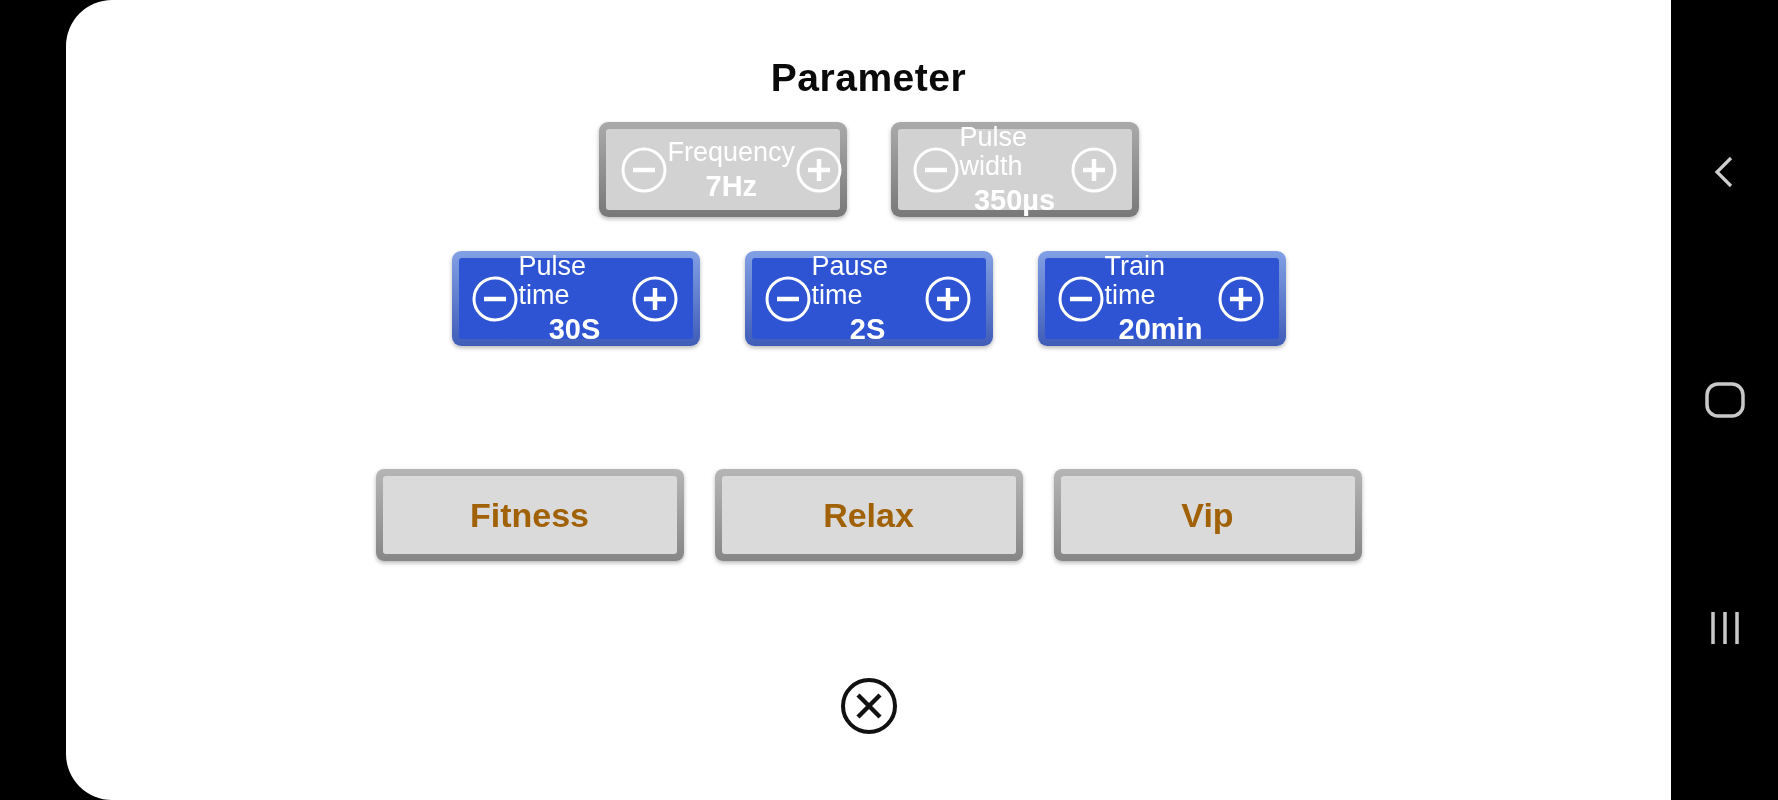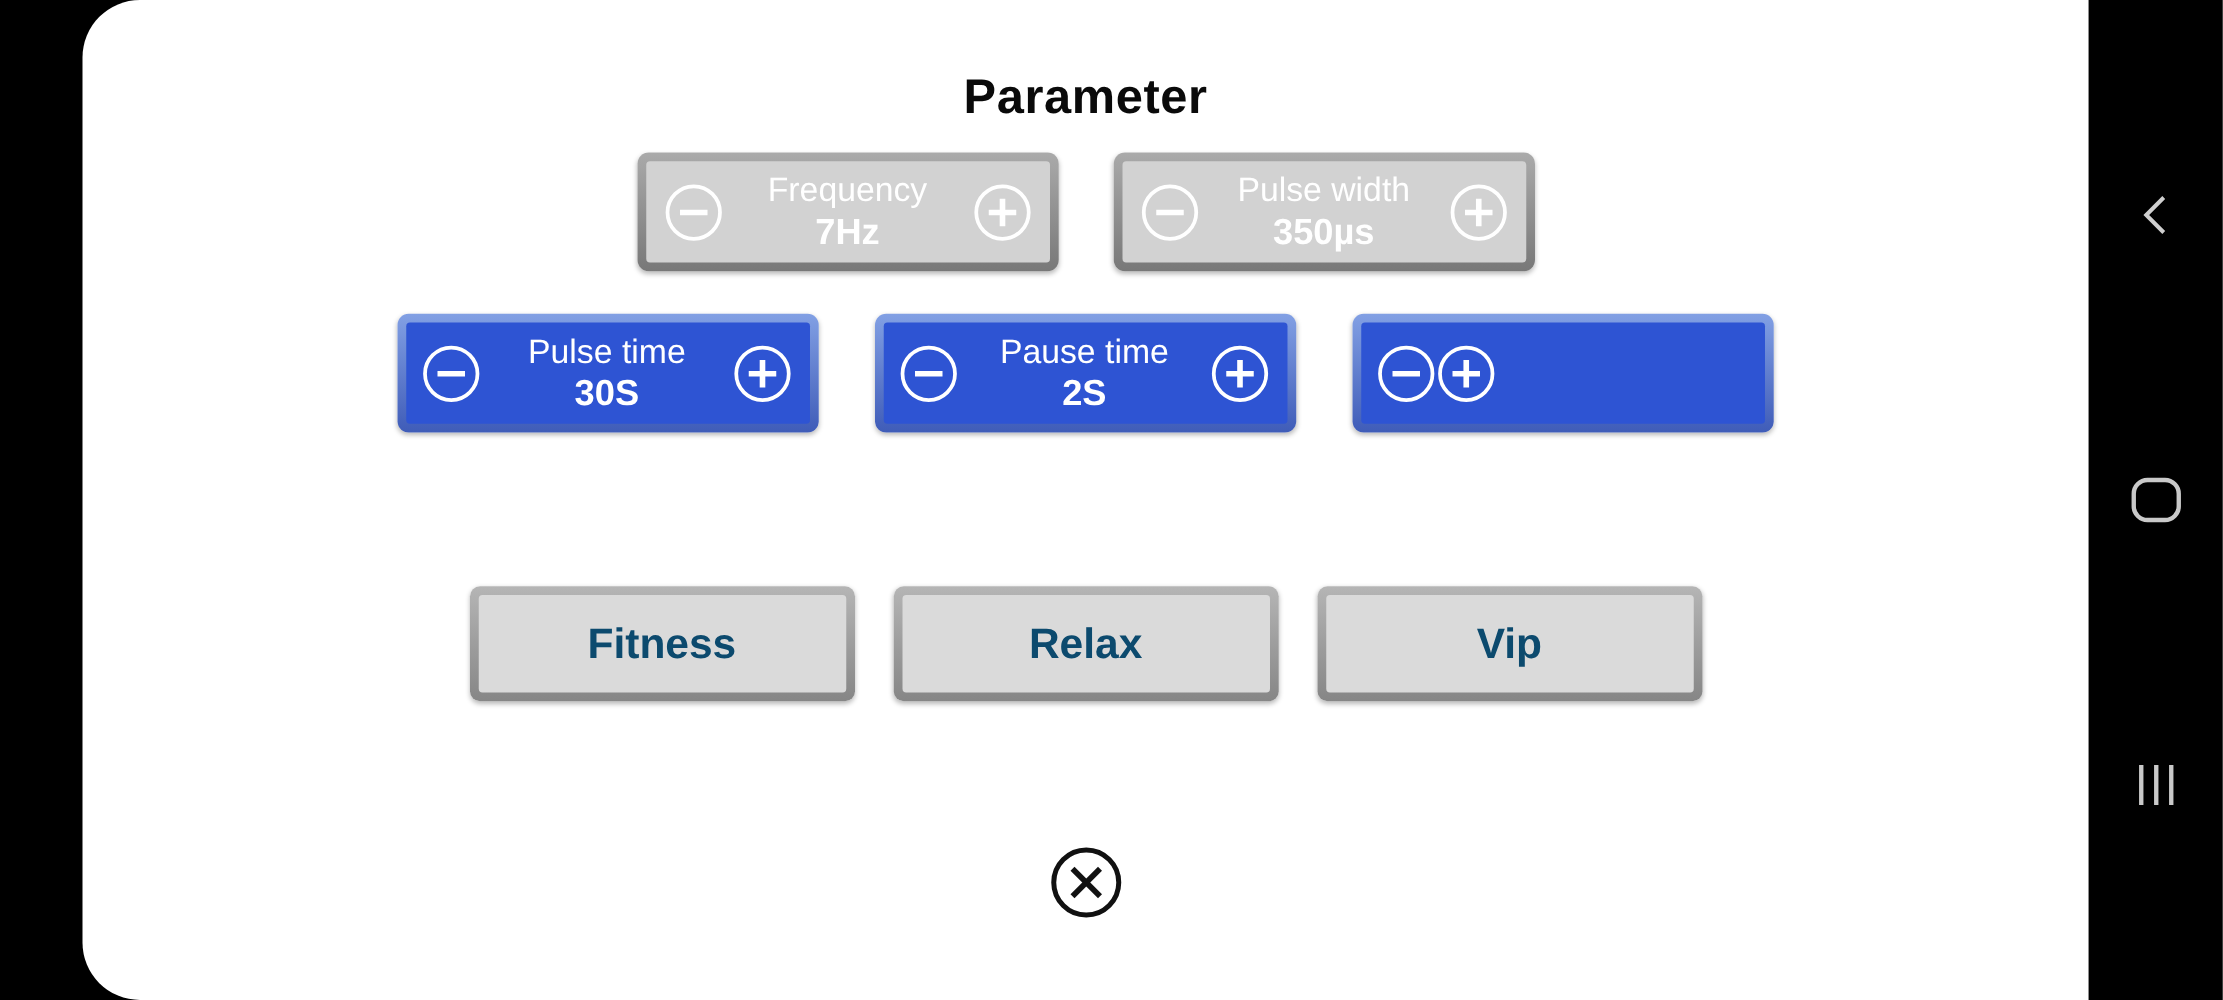--- a/index.html
+++ b/index.html
@@ -14,21 +14,21 @@
   .page-title{
     position:absolute;top:30px;left:0;right:0;text-align:center;
     font-size:39px;font-weight:700;color:#0a0a0a;letter-spacing:0.5px;margin-top:26px;
   }
   .row{position:absolute;left:0;right:0;display:flex;justify-content:center;}
   .row-disabled{top:122px;gap:44px;}
   .row-active{top:251px;gap:45px;}
   .row-modes{top:469px;gap:31px;}
 
   .stepper{
-    width:337px;height:95px;box-sizing:border-box;border-radius:9px;padding:7px;
+    width:248px;height:95px;box-sizing:border-box;border-radius:9px;padding:7px;
     box-shadow:0 2px 4px rgba(0,0,0,0.28);
   }
   .stepper-inner{
     display:flex;align-items:center;height:100%;border-radius:3px;box-sizing:border-box;
     padding:0 14px;
   }
   .stepper.gray{background:linear-gradient(180deg,#aaaaaa,#787878);}
   .stepper.gray .stepper-inner{background:#d2d2d2;color:#ffffff;}
   .stepper.blue{background:linear-gradient(180deg,#82a0e4,#3f5cb8);}
   .stepper.blue .stepper-inner{background:#2e54d3;color:#ffffff;padding-left:12px;}
@@ -42,21 +42,21 @@
 
   .mode-btn{
     width:308px;height:92px;box-sizing:border-box;border-radius:8px;padding:7px;
     box-shadow:0 2px 4px rgba(0,0,0,0.28);cursor:pointer;
   }
   .mode-inner{
     height:100%;border-radius:3px;display:flex;align-items:center;justify-content:center;
     font-size:34px;font-weight:700;
   }
   .mode-btn.gray{background:linear-gradient(180deg,#b5b5b5,#868686);}
-  .mode-btn.gray .mode-inner{background:#dadada;color:#0c4a6e;}
+  .mode-btn.gray .mode-inner{background:#dadada;color:#a16207;}
   .mode-btn.blue{background:linear-gradient(180deg,#82a0e4,#3f5cb8);}
   .mode-btn.blue .mode-inner{background:#2e54d3;color:#ffffff;}
 
   .close-btn{
     position:absolute;left:0;right:0;top:676px;display:flex;justify-content:center;
   }
   .close-btn svg{cursor:pointer;}
 
   .navbar{
     position:absolute;right:0;top:0;width:107px;height:800px;background:#000;
@@ -152,20 +152,24 @@
         </svg>
       </div>
     </div>
 
     <div class="stepper blue">
       <div class="stepper-inner">
         <svg class="circle-btn" viewBox="0 0 48 48">
           <circle cx="24" cy="24" r="21" fill="none" stroke="#fff" stroke-width="3"></circle>
           <line x1="13" y1="24" x2="35" y2="24" stroke="#fff" stroke-width="4.5"></line>
         </svg>
+        <div class="stepper-text">
+          <span class="stepper-label">Train time</span>
+          <span class="stepper-value">20min</span>
+        </div>
         <svg class="circle-btn" viewBox="0 0 48 48">
           <circle cx="24" cy="24" r="21" fill="none" stroke="#fff" stroke-width="3"></circle>
           <line x1="13" y1="24" x2="35" y2="24" stroke="#fff" stroke-width="4.5"></line>
           <line x1="24" y1="13" x2="24" y2="35" stroke="#fff" stroke-width="4.5"></line>
         </svg>
       </div>
     </div>
   </div>
 
   <div class="row row-modes">

